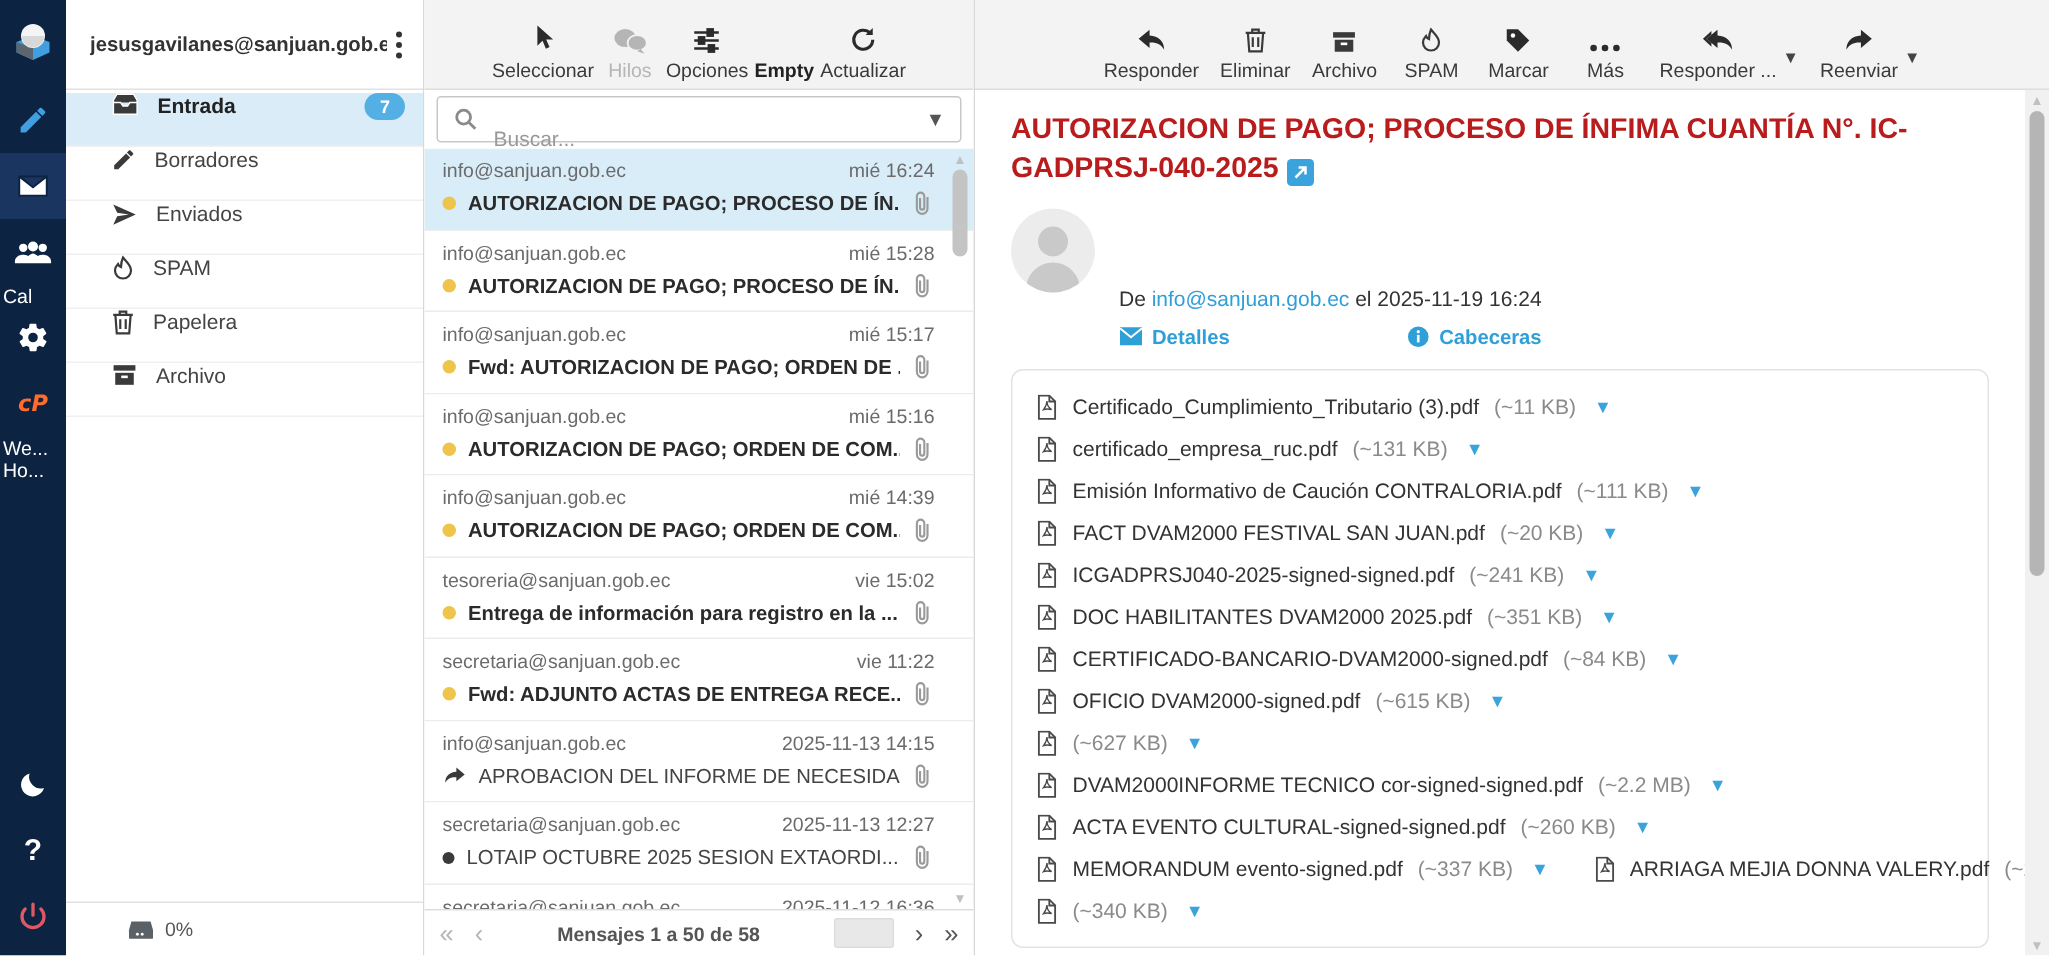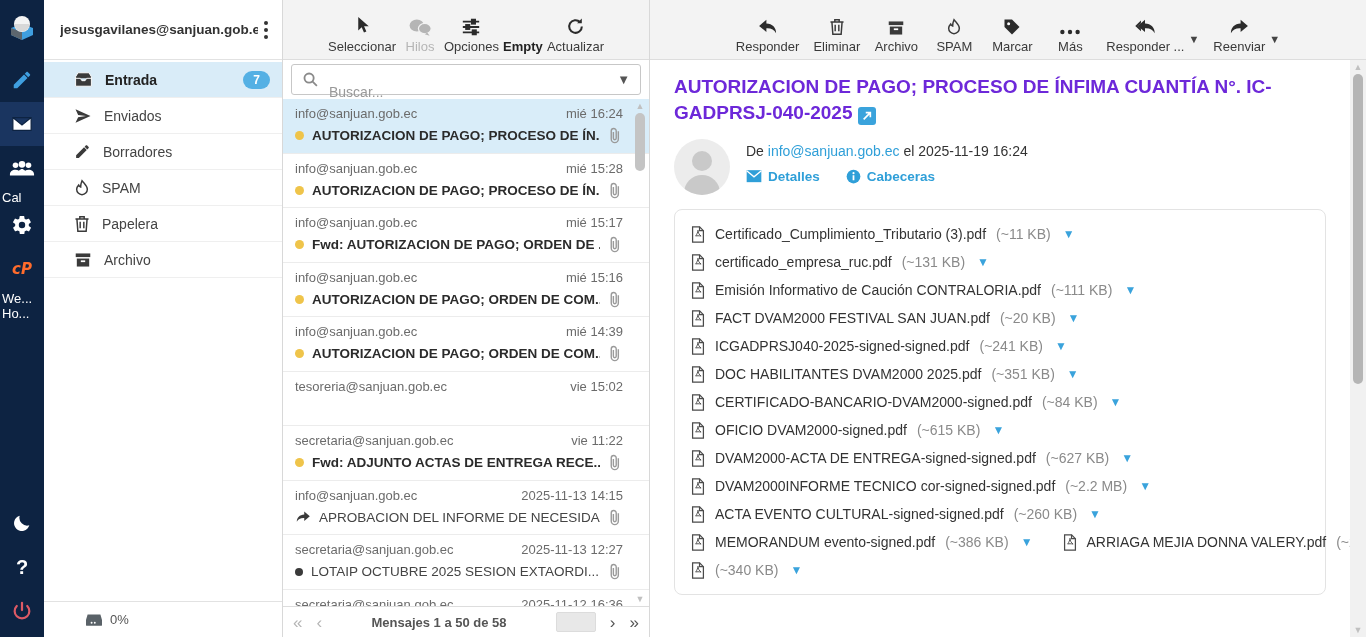--- a/index.html
+++ b/index.html
@@ -18,21 +18,21 @@
   .cp-logo { color:#ff6c2c; font-weight:bold; font-style:italic; font-size:15px; font-family:"DejaVu Sans", sans-serif; }
   .help-glyph { color:#fff; font-size:20px; font-weight:bold; }
 
   
   .folders { width:239px; background:#fff; border-right:1px solid #d8d8d8; display:flex; flex-direction:column; flex-shrink:0; }
   .account-row { height:60px; display:flex; align-items:center; padding:0 8px 0 16px; border-bottom:1px solid #e2e2e2; cursor:pointer; }
   .account-email { font-size:13.5px; font-weight:bold; color:#333; flex:1; white-space:nowrap; overflow:hidden; }
   .kebab { display:flex; flex-direction:column; gap:3px; padding:4px 6px; cursor:pointer; }
   .kebab i { width:4px; height:4px; border-radius:50%; background:#333; }
   .folder-list { flex:1; overflow:hidden; padding-top:2px; }
-  .folder-item { height:36px; display:flex; align-items:center; gap:12px; padding:0 12px 0 30px; font-size:14px; color:#444; border-bottom:1px solid #efefef; cursor:pointer; }
+  .folder-item { height:36px; display:flex; align-items:flex-start; gap:12px; padding:0 12px 0 30px; font-size:14px; color:#444; border-bottom:1px solid #efefef; cursor:pointer; }
   .folder-item.active { background:#d9ecf8; font-weight:bold; color:#222; }
   .folder-item .flabel { flex:1; }
   .badge { background:#54b0e4; color:#fff; font-size:12px; font-weight:bold; border-radius:10px; padding:2px 10px; }
   .quota-row { height:36px; border-top:1px solid #e2e2e2; display:flex; align-items:center; gap:6px; padding-left:40px; font-size:13px; color:#555; }
 
   
   .toolbar { height:60px; background:#f3f3f3; border-bottom:1px solid #ddd; display:flex; align-items:center; justify-content:center; gap:2px; flex-shrink:0; }
   .tbtn { display:flex; flex-direction:column; align-items:center; justify-content:flex-end; gap:3px; min-width:44px; height:48px; cursor:pointer; color:#3a3a3a; }
   .tbtn .ticon { height:24px; display:flex; align-items:flex-end; }
   .tbtn .tlabel { font-size:13px; color:#3a3a3a; white-space:nowrap; }
@@ -65,30 +65,30 @@
   .list-scroll .thumb { position:absolute; left:2px; top:14px; width:10px; height:58px; background:#c4c4c4; border-radius:5px; cursor:pointer; }
   .pager { height:31px; border-top:1px solid #ddd; display:flex; align-items:center; padding:0 10px; gap:14px; background:#fff; }
   .pg { font-size:17px; color:#555; cursor:pointer; line-height:1; }
   .pg.dis { color:#b5b5b5; }
   .pager-label { flex:1; text-align:center; font-size:13px; font-weight:bold; color:#555; }
   .page-input { width:40px; height:20px; background:#e8e8e8; border:1px solid #dcdcdc; border-radius:2px; }
 
   
   .mailpane { flex:1; display:flex; flex-direction:column; background:#fff; position:relative; overflow:hidden; }
   .mail-body { flex:1; overflow:hidden; padding:14px 40px 0 24px; }
-  .subject { font-size:19px; font-weight:bold; color:#6d28d9; line-height:1.35; max-width:640px; }
+  .subject { font-size:19px; font-weight:bold; color:#b91c1c; line-height:1.35; max-width:640px; }
   .extlink { display:inline-flex; width:18px; height:18px; background:#3aa3dc; border-radius:3px; align-items:center; justify-content:center; vertical-align:-2px; margin-left:6px; cursor:pointer; }
   .meta { display:flex; gap:16px; margin-top:14px; align-items:flex-start; }
   .avatar { width:56px; height:56px; border-radius:50%; background:#ececec; overflow:hidden; position:relative; flex-shrink:0; }
   .avatar .head { position:absolute; width:20px; height:20px; border-radius:50%; background:#c9c9c9; left:18px; top:12px; }
   .avatar .bodyshape { position:absolute; width:36px; height:22px; border-radius:18px 18px 0 0; background:#c9c9c9; left:10px; top:36px; }
-  .meta-lines { padding-top:4px; }
+  .meta-lines { padding-top:4px;margin-top:48px; }
   .from-line { font-size:14px; color:#333; }
   .from-line a { color:#2f9fd8; text-decoration:none; cursor:pointer; }
-  .meta-actions { display:flex; gap:26px; margin-top:10px; }
+  .meta-actions { display:flex; gap:26px; margin-top:10px;justify-content:space-between; }
   .meta-link { display:flex; align-items:center; gap:6px; color:#2f9fd8; font-size:13.5px; font-weight:bold; cursor:pointer; }
   .attach-box { border:1px solid #e3e3e3; border-radius:8px; margin-top:14px; padding:10px 16px; max-width:680px; }
   .attach-row { display:flex; align-items:center; gap:30px; min-height:28px; }
   .attach-item { display:flex; align-items:center; gap:10px; font-size:14px; color:#333; white-space:nowrap; }
   .attach-name { cursor:pointer; }
   .attach-size { color:#8a8a8a; }
   .attach-caret { color:#3aa3dc; font-size:12px; cursor:pointer; padding-left:2px; }
 
   
   .pane-scroll { position:absolute; right:0; top:60px; bottom:0; width:16px; background:#f1f1f1; }
@@ -173,33 +173,33 @@
           <span>
             <svg width="19" height="15" viewBox="0 0 24 19" fill="#3a3a3a">
               <path d="M2 6L5 1h14l3 5v12H2zM2 8h6l2 3h4l2-3h6" stroke="#fff" stroke-width="1.2"></path>
             </svg>
           </span>
           <span class="flabel">Entrada</span>
           <span class="badge">7</span>
         </div>
         <div class="folder-item">
           <span>
+            <svg width="17" height="17" viewBox="0 0 24 24" fill="#3a3a3a">
+              <path d="M3 17.2V21h3.8L18 9.8 14.2 6 3 17.2zM20.7 7.1c.4-.4.4-1 0-1.4l-2.4-2.4c-.4-.4-1-.4-1.4 0L15 5.2 18.8 9l1.9-1.9z"></path>
+            </svg>
+          </span>
+          <span class="flabel">Borradores</span>
+        </div>
+        <div class="folder-item">
+          <span>
             <svg width="18" height="18" viewBox="0 0 24 24" fill="#3a3a3a">
               <path d="M2 21l20-9L2 3l3.5 7.5L16 12 5.5 13.5z"></path>
             </svg>
           </span>
           <span class="flabel">Enviados</span>
-        </div>
-        <div class="folder-item">
-          <span>
-            <svg width="17" height="17" viewBox="0 0 24 24" fill="#3a3a3a">
-              <path d="M3 17.2V21h3.8L18 9.8 14.2 6 3 17.2zM20.7 7.1c.4-.4.4-1 0-1.4l-2.4-2.4c-.4-.4-1-.4-1.4 0L15 5.2 18.8 9l1.9-1.9z"></path>
-            </svg>
-          </span>
-          <span class="flabel">Borradores</span>
         </div>
         <div class="folder-item">
           <span>
             <svg width="16" height="18" viewBox="0 0 24 26" fill="none" stroke="#3a3a3a" stroke-width="2.2">
               <path d="M12 2c4 5 8 7.5 8 13a8 8 0 1 1-16 0c0-2.5 1.2-4.6 3-6.5.6 1.5 1.6 2.4 3 3C10 8 10.7 5 12 2z"></path>
             </svg>
           </span>
           <span class="flabel">SPAM</span>
         </div>
         <div class="folder-item">
@@ -373,20 +373,29 @@
               <svg width="15" height="17" viewBox="0 0 20 24" fill="none" stroke="#9a9a9a" stroke-width="2">
                 <path d="M14 6v11a5 5 0 0 1-10 0V5.5a3.5 3.5 0 0 1 7 0V16a2 2 0 0 1-4 0V7"></path>
               </svg>
             </span>
           </div>
         </div>
         <div class="msg-row unread">
           <div class="msg-line1">
             <span>tesoreria@sanjuan.gob.ec</span>
             <span>vie 15:02</span>
+          </div>
+          <div class="msg-line2">
+            <span class="dot yellow"></span>
+            <span class="msg-subject">Entrega de información para registro en la ...</span>
+            <span>
+              <svg width="15" height="17" viewBox="0 0 20 24" fill="none" stroke="#9a9a9a" stroke-width="2">
+                <path d="M14 6v11a5 5 0 0 1-10 0V5.5a3.5 3.5 0 0 1 7 0V16a2 2 0 0 1-4 0V7"></path>
+              </svg>
+            </span>
           </div>
         </div>
         <div class="msg-row unread">
           <div class="msg-line1">
             <span>secretaria@sanjuan.gob.ec</span>
             <span>vie 11:22</span>
           </div>
           <div class="msg-line2">
             <span class="dot yellow"></span>
             <span class="msg-subject">Fwd: ADJUNTO ACTAS DE ENTREGA RECE...</span>
@@ -701,21 +710,20 @@
           </div>
           <div class="attach-row">
             <span class="attach-item">
               <span>
                 <svg width="14" height="17" viewBox="0 0 18 22" fill="none" stroke="#4a4a4a" stroke-width="1.6">
                   <path d="M2 1h9l5 5v15H2z"></path>
                   <path d="M11 1v5h5"></path>
                   <path d="M6 13c1.5-2 3-5.5 3-7.5 0 3 1.5 6 4 7.5-2.5-.5-5.5-.5-7 0z" stroke-width="1.2"></path>
                 </svg>
               </span>
-              <span class="attach-name">DVAM2000-ACTA DE ENTREGA-signed-signed.pdf</span>
               <span class="attach-size">(~627 KB)</span>
               <span class="attach-caret">▼</span>
             </span>
           </div>
           <div class="attach-row">
             <span class="attach-item">
               <span>
                 <svg width="14" height="17" viewBox="0 0 18 22" fill="none" stroke="#4a4a4a" stroke-width="1.6">
                   <path d="M2 1h9l5 5v15H2z"></path>
                   <path d="M11 1v5h5"></path>
@@ -744,21 +752,21 @@
           <div class="attach-row">
             <span class="attach-item">
               <span>
                 <svg width="14" height="17" viewBox="0 0 18 22" fill="none" stroke="#4a4a4a" stroke-width="1.6">
                   <path d="M2 1h9l5 5v15H2z"></path>
                   <path d="M11 1v5h5"></path>
                   <path d="M6 13c1.5-2 3-5.5 3-7.5 0 3 1.5 6 4 7.5-2.5-.5-5.5-.5-7 0z" stroke-width="1.2"></path>
                 </svg>
               </span>
               <span class="attach-name">MEMORANDUM evento-signed.pdf</span>
-              <span class="attach-size">(~386 KB)</span>
+              <span class="attach-size">(~337 KB)</span>
               <span class="attach-caret">▼</span>
             </span>
             <span class="attach-item">
               <span>
                 <svg width="14" height="17" viewBox="0 0 18 22" fill="none" stroke="#4a4a4a" stroke-width="1.6">
                   <path d="M2 1h9l5 5v15H2z"></path>
                   <path d="M11 1v5h5"></path>
                   <path d="M6 13c1.5-2 3-5.5 3-7.5 0 3 1.5 6 4 7.5-2.5-.5-5.5-.5-7 0z" stroke-width="1.2"></path>
                 </svg>
               </span>

